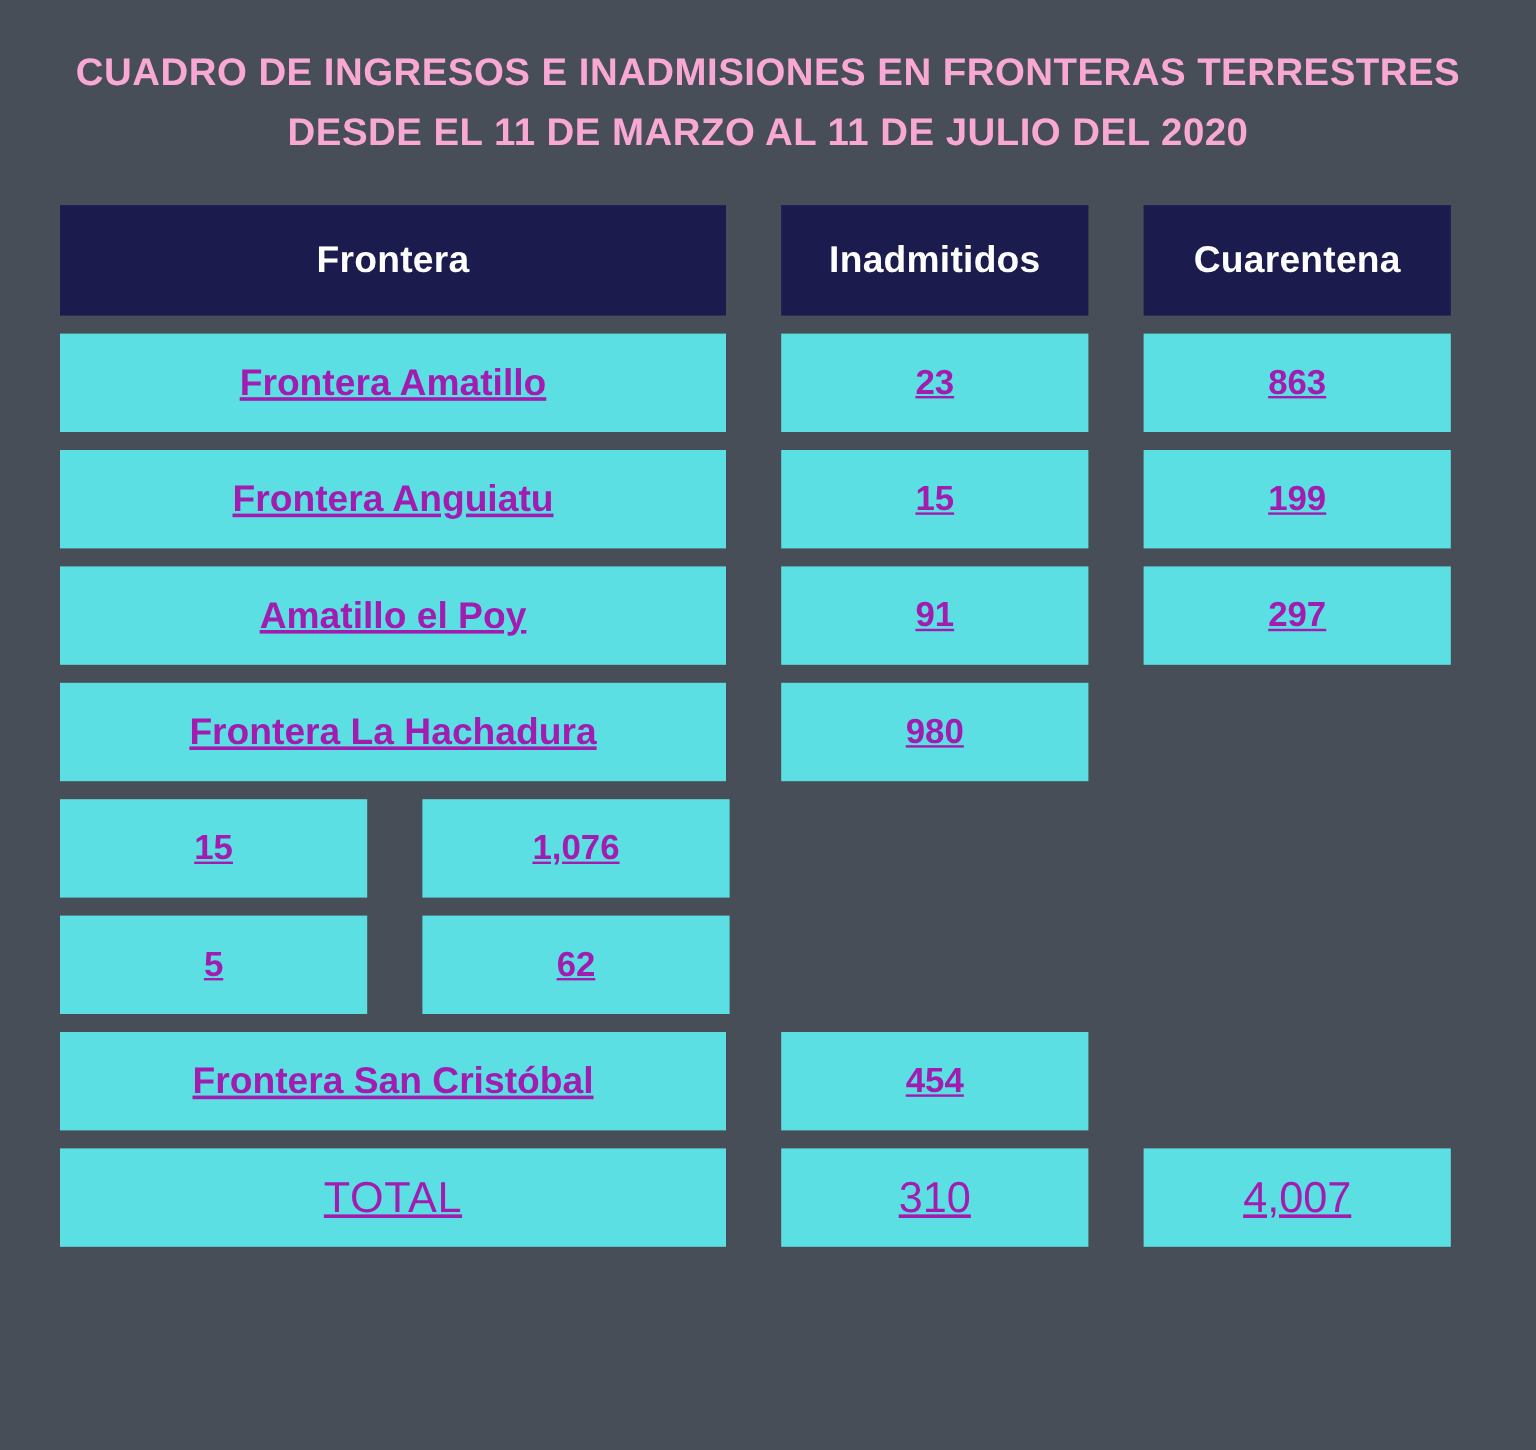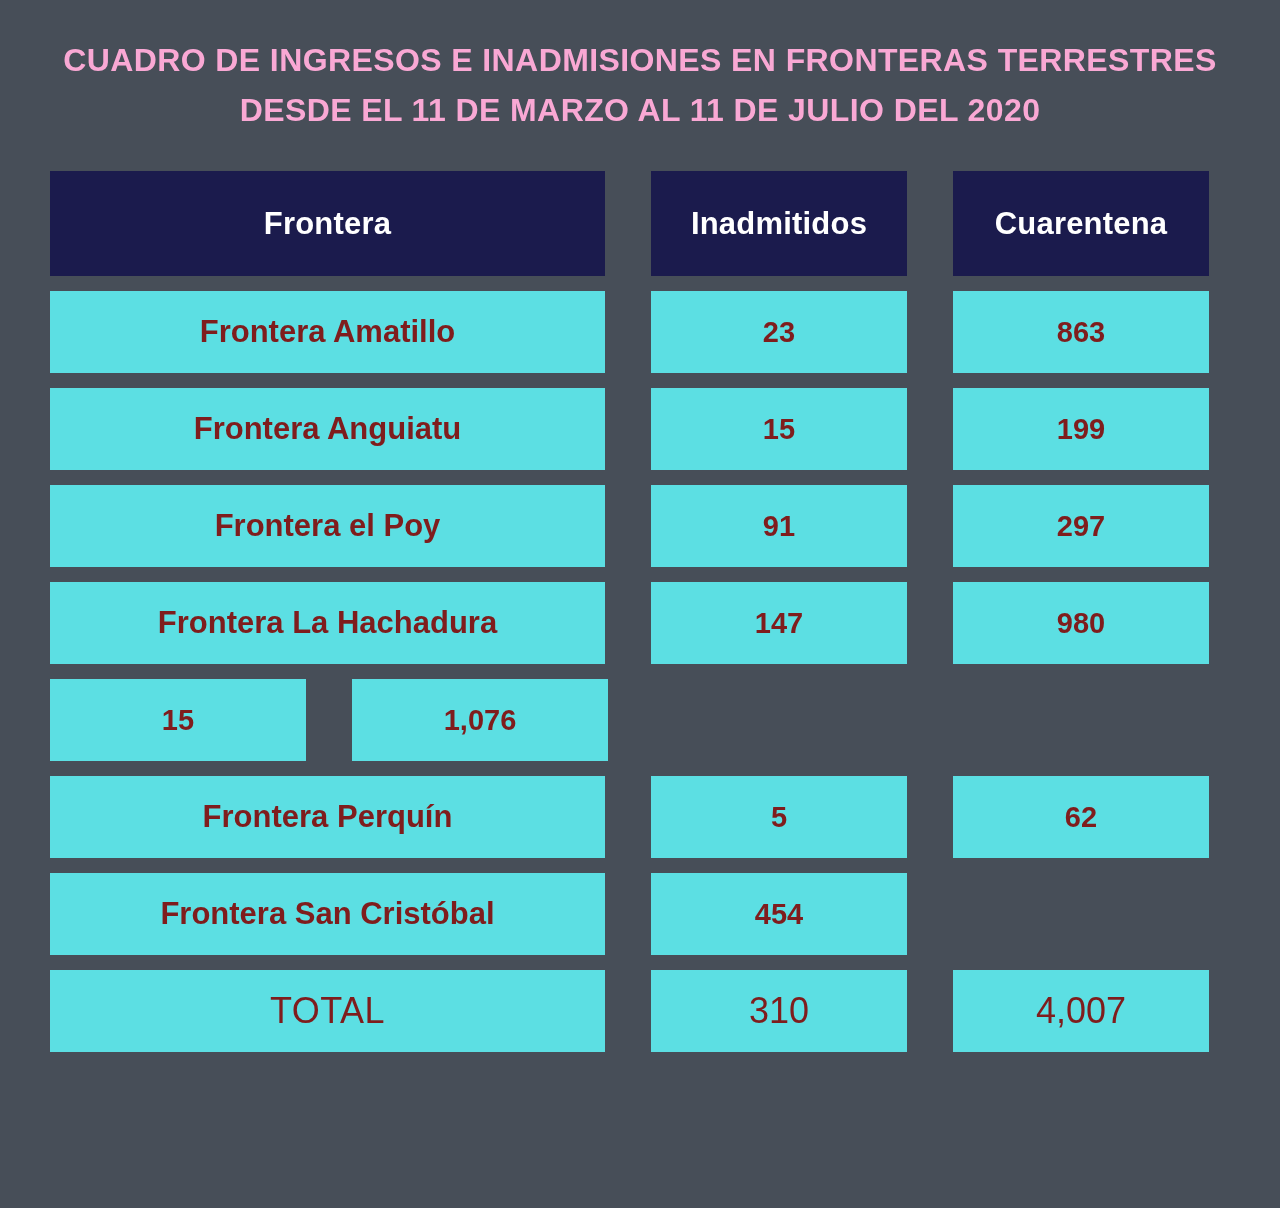--- a/index.html
+++ b/index.html
@@ -55,31 +55,32 @@
   .cell {
     display: flex;
     align-items: center;
     justify-content: center;
     box-sizing: border-box;
     height: 82px;
     text-align: center;
   }
   .head-row .cell {
     background: #1b1b4d;
-    height: 105px;
+    height: 92px;
     color: #ffffff;
     font-size: 31px;
     font-weight: bold;
     letter-spacing: 0.2px;
   }
   .body-row .cell {
     background: #5cdfe3;
-    color: #7f1d1d;
+    color: #a21caf;
     font-size: 31px;
     font-weight: bold;
+    text-decoration: underline;
   }
   .body-row .cell.num {
     font-size: 29px;
   }
   .body-row.total-row .cell {
     font-weight: normal;
     font-size: 36px;
   }
   .body-row.total-row .cell.label {
     letter-spacing: 0.5px;
@@ -109,38 +110,36 @@
       <div class="cell col-num num">863</div>
     </div>
 
     <div class="grid-row body-row">
       <div class="cell col-frontera label">Frontera Anguiatu</div>
       <div class="cell col-num num">15</div>
       <div class="cell col-num num">199</div>
     </div>
 
     <div class="grid-row body-row">
-      <div class="cell col-frontera label">Frontera el Poy</div>
+      <div class="cell col-frontera label">Amatillo el Poy</div>
       <div class="cell col-num num">91</div>
       <div class="cell col-num num">297</div>
     </div>
 
     <div class="grid-row body-row">
       <div class="cell col-frontera label">Frontera La Hachadura</div>
-      <div class="cell col-num num">147</div>
       <div class="cell col-num num">980</div>
     </div>
 
     <div class="grid-row body-row">
       <div class="cell col-num num">15</div>
       <div class="cell col-num num">1,076</div>
     </div>
 
     <div class="grid-row body-row">
-      <div class="cell col-frontera label">Frontera Perquín</div>
       <div class="cell col-num num">5</div>
       <div class="cell col-num num">62</div>
     </div>
 
     <div class="grid-row body-row">
       <div class="cell col-frontera label">Frontera San Cristóbal</div>
       <div class="cell col-num num">454</div>
     </div>
 
     <div class="grid-row body-row total-row">

